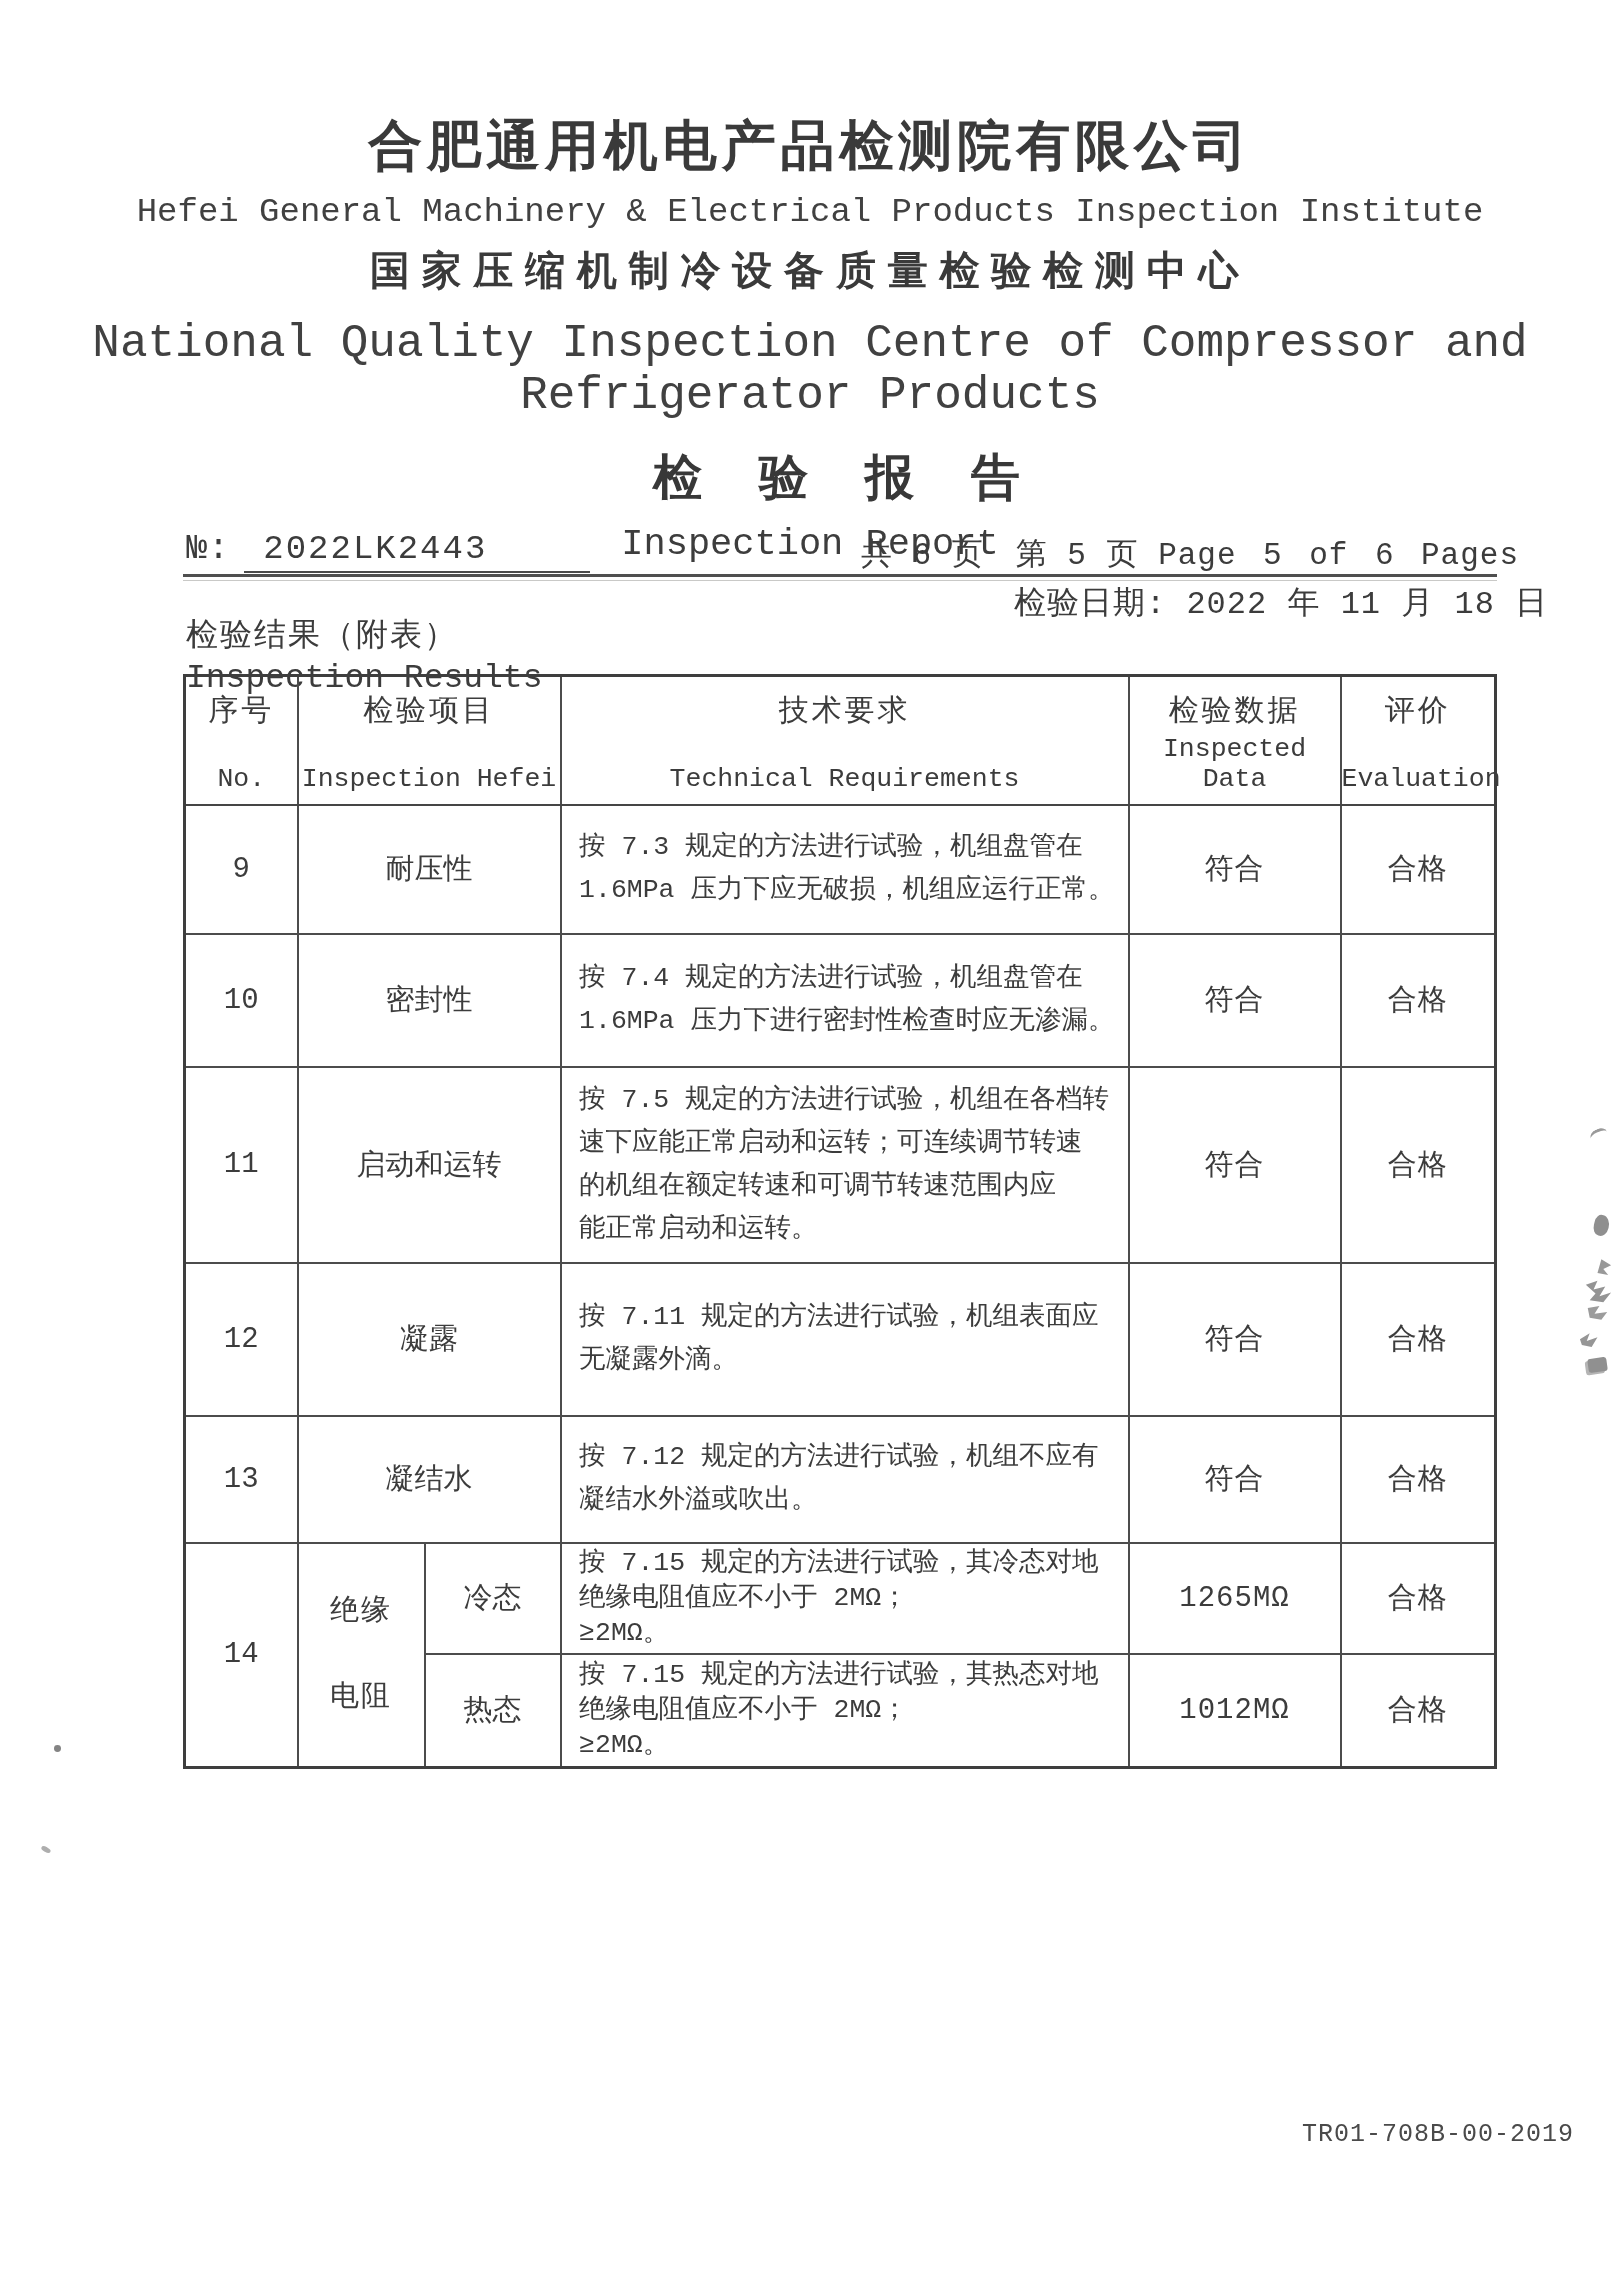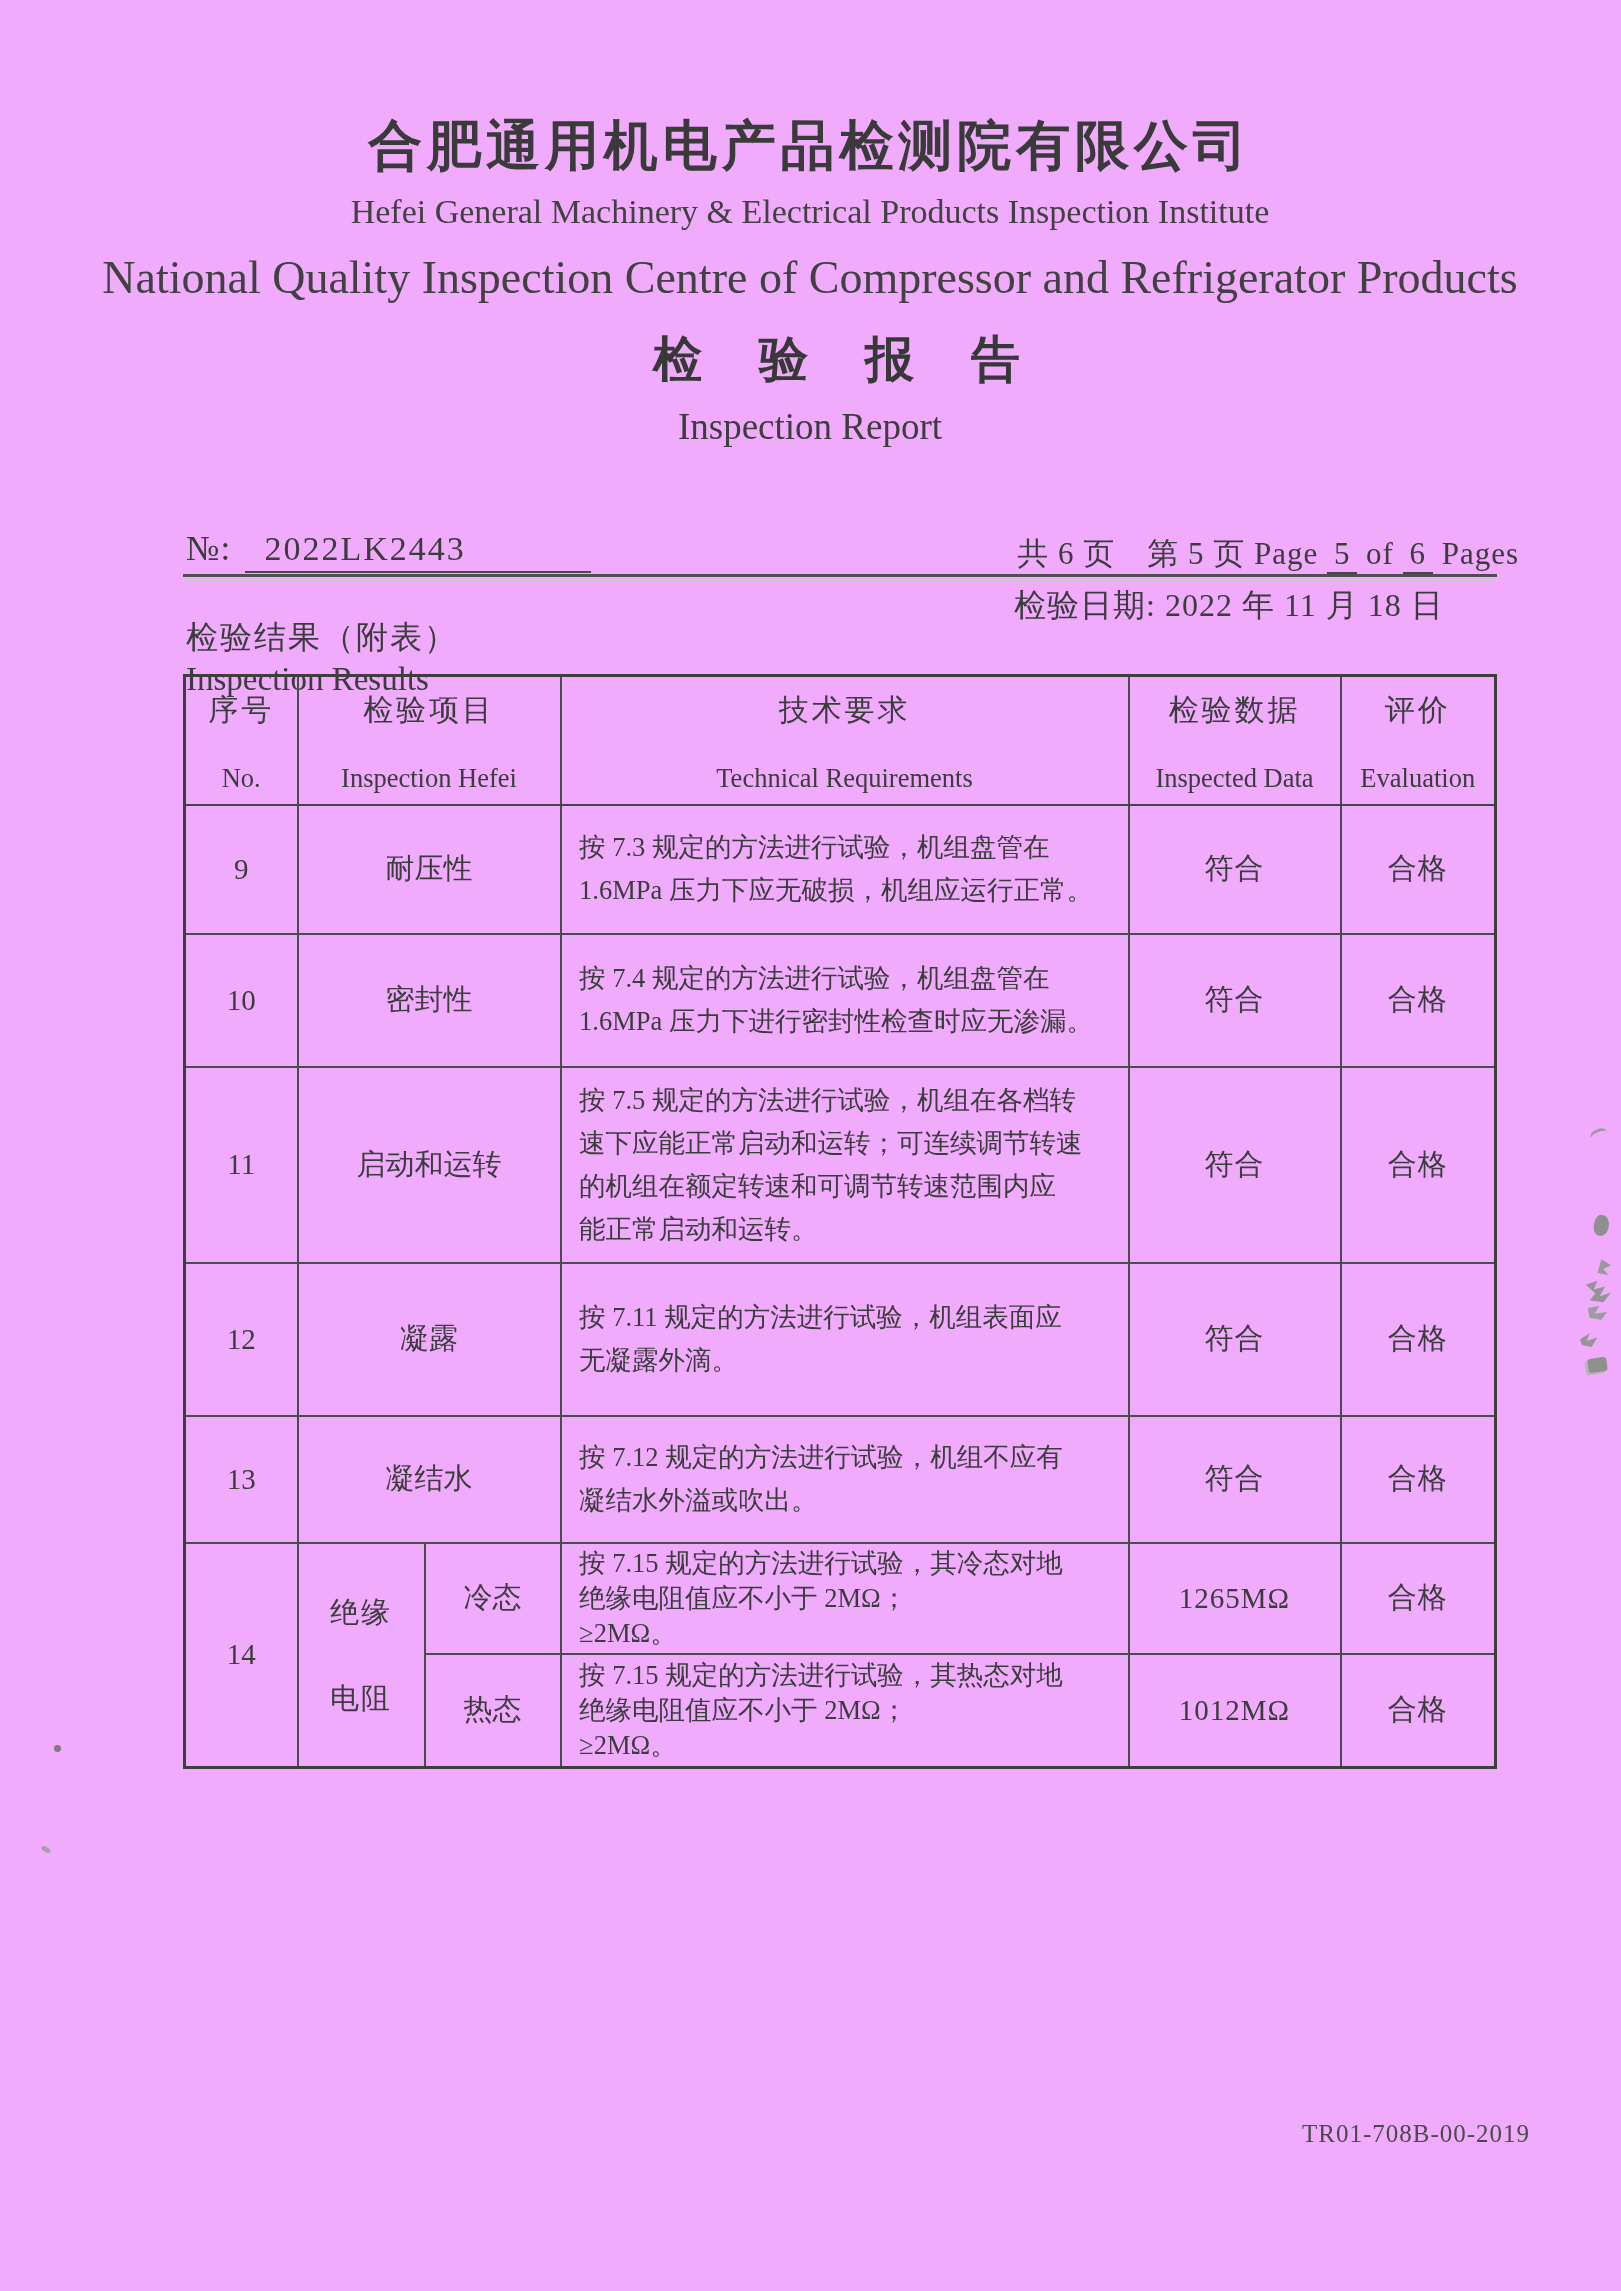--- a/index.html
+++ b/index.html
@@ -1,21 +1,21 @@
 <!DOCTYPE html>
 <html><head>
 <meta charset="utf-8">
 <style>
   html,body{margin:0;padding:0;background:#e8e8e8;}
   .page{
     position:relative;
     width:1621px;height:2292px;
     margin:0 auto;
-    background:#f0abfc;
-    font-family:Liberation Serif, serif;
+    background:#ffffff;
+    font-family:Liberation Mono, monospace;
     color:#3c3c3c;
     overflow:hidden;
   }
   
   .hdr{position:absolute;left:29px;top:0;width:1562px;text-align:center;}
   .company-cn{margin-top:110px;font-size:54px;font-weight:700;letter-spacing:4.9px;color:#3a3a3a;}
   .company-en{margin-top:9.8px;font-size:34px;letter-spacing:0px;color:#414141;}
   .center-cn{margin-top:11.8px;font-size:40px;font-weight:700;letter-spacing:11.8px;color:#3a3a3a;}
   .center-en{margin-top:20px;font-size:46px;color:#414141;}
   .report-cn{margin-top:23.5px;font-size:49px;font-weight:700;letter-spacing:57px;position:relative;left:55px;color:#383838;}
@@ -60,20 +60,21 @@
   .dot2{left:41px;top:1847px;width:9.8px;height:4.9px;background:#9a9a9a;border-radius:50%;transform:rotate(28deg);opacity:.8;}
 </style>
 </head>
 <body>
 
 <div class="page">
 
   <div class="hdr">
     <div class="company-cn">合肥通用机电产品检测院有限公司</div>
     <div class="company-en">Hefei General Machinery &amp; Electrical Products Inspection Institute</div>
+    <div class="center-cn">国家压缩机制冷设备质量检验检测中心</div>
     <div class="center-en">National Quality Inspection Centre of Compressor and Refrigerator Products</div>
     <div class="report-cn">检验报告</div>
     <div class="report-en">Inspection Report</div>
   </div>
 
   <div class="no-line">
     <span class="no-label">№:</span><span class="no-value">2022LK2443</span>
   </div>
 
   <div class="pageinfo">

